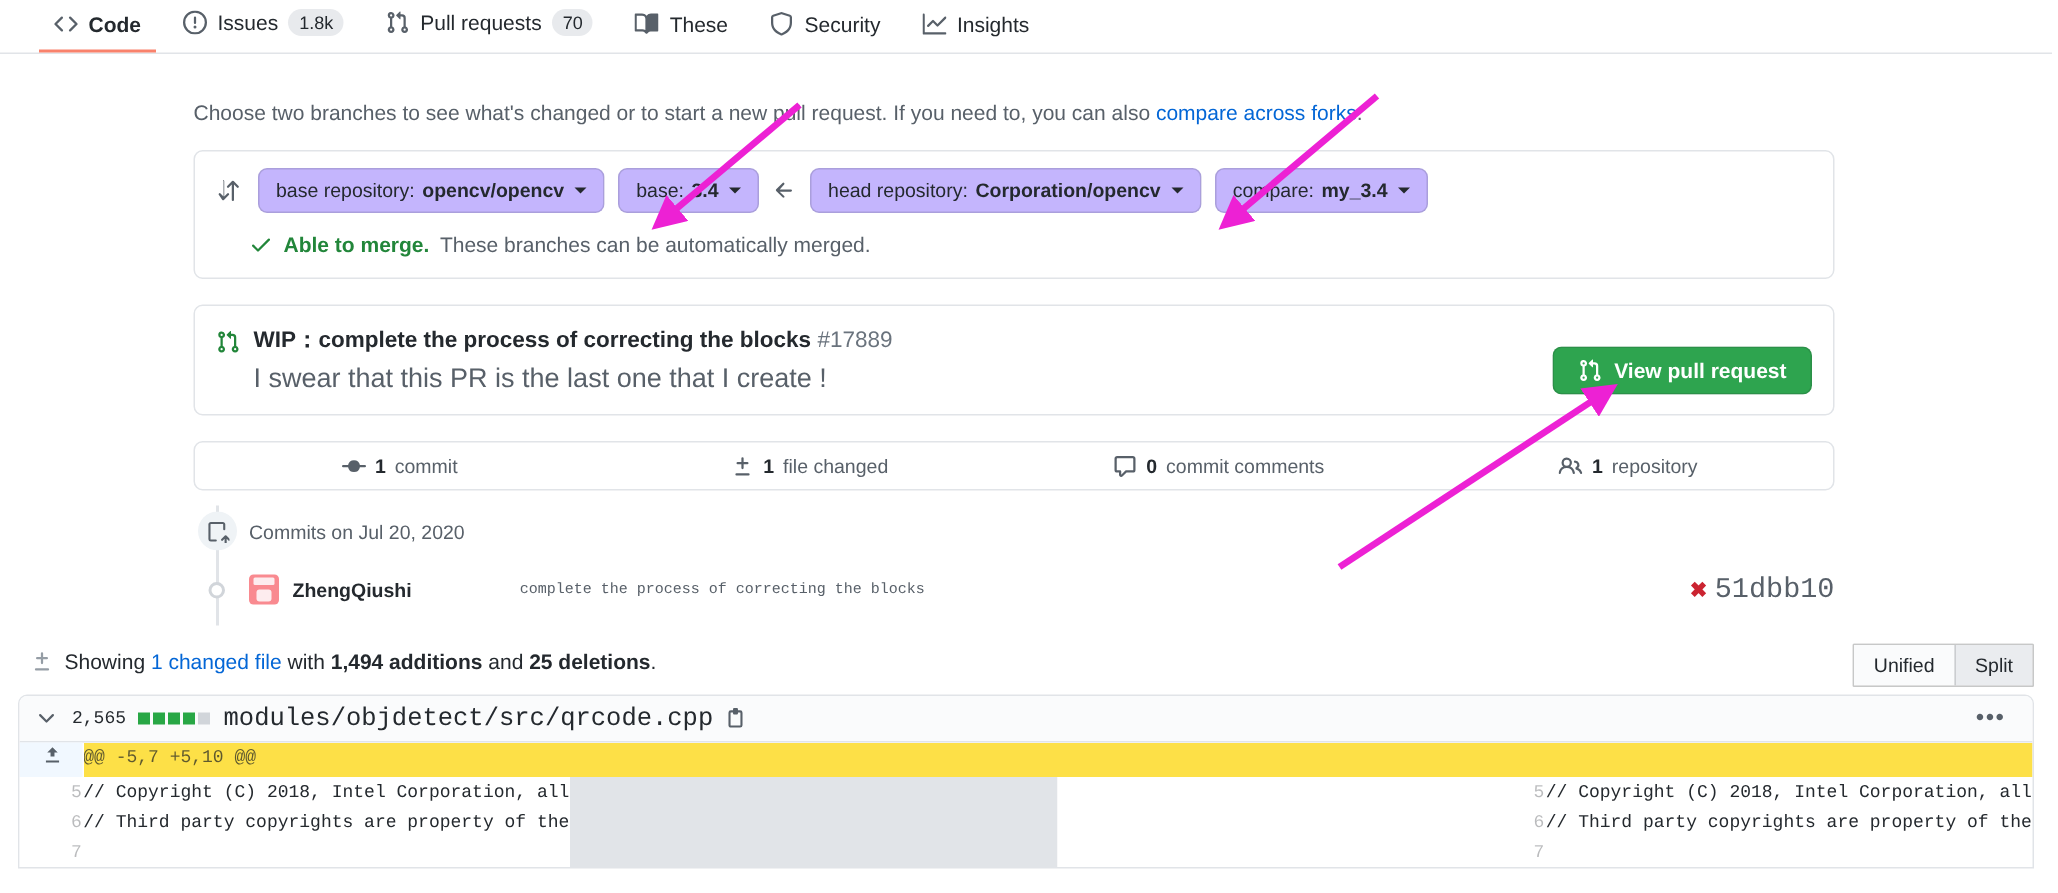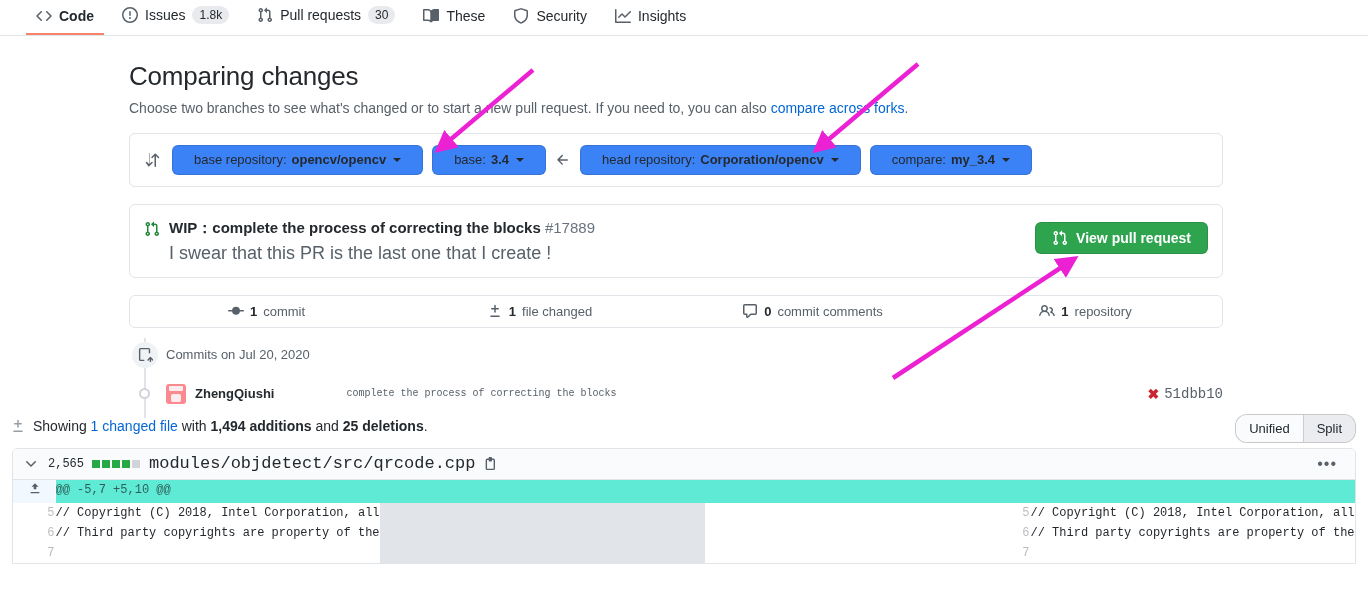--- a/index.html
+++ b/index.html
@@ -80,24 +80,24 @@
     align-items: center;
     padding: 11px 14px 11px 14px;
     gap: 9px;
   }
   .compare-icon { width: 16px; height: 16px; color: #586069; margin-right: 3px; }
   .compare-icon svg { width: 16px; height: 16px; fill: currentColor; }
   .btn-select {
     display: inline-flex;
     align-items: center;
     gap: 5px;
-    background: #3b82f6;
+    background: #c4b5fd;
     border: 1px solid rgba(27,31,35,0.15);
     border-radius: 6px;
-    padding: 5px 21px;
+    padding: 5px 11px;
     font-size: 13px;
     color: #24292e;
     cursor: pointer;
     white-space: nowrap;
     line-height: 18px;
   }
   .btn-select b { font-weight: 600; }
   .caret {
     width: 0; height: 0;
     border-left: 4px solid transparent;
@@ -152,21 +152,21 @@
     color: #fff;
     font-size: 14px;
     font-weight: 600;
     padding: 7px 16px;
     display: inline-flex;
     align-items: center;
     gap: 8px;
     cursor: pointer;
     white-space: nowrap;
     align-self: flex-start;
-    margin-top: 4px;
+    margin-top: 14px;
   }
   .btn-green svg { width: 16px; height: 16px; fill: #fff; }
 
   
   .stats-box {
     margin-left: 129px;
     margin-top: 17px;
     width: 1094px;
     border: 1px solid #e1e4e8;
     border-radius: 6px;
@@ -256,44 +256,44 @@
   .commit-right {
     margin-left: auto;
     display: flex;
     align-items: center;
     gap: 5px;
     padding-right: 0px;
   }
   .x-icon { color: #cb2431; font-size: 14px; font-weight: 700; line-height: 1; }
   .sha {
     font-family: "Liberation Mono", "DejaVu Sans Mono", monospace;
-    font-size: 14px;
+    font-size: 19px;
     color: #586069;
     cursor: pointer;
   }
 
   
   .showing-row {
-    margin-top: 6px;
-    padding-left: 10px;
+    margin-top: 22px;
+    padding-left: 20px;
     display: flex;
     align-items: center;
     position: relative;
   }
   .showing-icon { width: 16px; height: 16px; color: #959da5; display: inline-flex; margin-right: 7px; }
   .showing-icon svg { width: 16px; height: 16px; fill: currentColor; }
   .showing-text { font-size: 14px; color: #24292e; }
   .showing-text b { font-weight: 600; }
   .toggle-group {
     position: absolute;
     right: 12px;
     top: -4px;
     display: flex;
     border: 1px solid rgba(27,31,35,0.15);
-    border-radius: 12px;
+    border-radius: 1px;
     overflow: hidden;
     background: #e5e5e5;
   }
   .toggle-btn {
     font-size: 13px;
     padding: 4px 13px;
     color: #24292e;
     cursor: pointer;
     background: #fafbfc;
     line-height: 19px;
@@ -374,21 +374,21 @@
     line-height: 20px;
     white-space: pre;
     overflow: hidden;
   }
   tr.hunk .td-num {
     background: #f1f8ff;
     color: rgba(27,31,35,0.3);
     padding: 1px 6px;
   }
   tr.hunk .td-code {
-    background: #5eead4;
+    background: #fde047;
     color: rgba(27,31,35,0.7);
   }
   .expand-btn {
     display: inline-flex;
     align-items: center;
     justify-content: center;
     width: 28px;
     color: #586069;
     cursor: pointer;
   }
@@ -421,21 +421,21 @@
       <span>Issues</span>
       <span class="counter">1.8k</span>
     </div>
     <div class="nav-item">
       <span class="nav-icon">
         <svg viewBox="0 0 16 16">
             <path d="M7.177 3.073L9.573.677A.25.25 0 0110 .854v4.792a.25.25 0 01-.427.177L7.177 3.427a.25.25 0 010-.354zM3.75 2.5a.75.75 0 100 1.5.75.75 0 000-1.5zm-2.25.75a2.25 2.25 0 113 2.122v5.256a2.251 2.251 0 11-1.5 0V5.372A2.25 2.25 0 011.5 3.25zM11 2.5h-1V4h1a1 1 0 011 1v5.628a2.251 2.251 0 101.5 0V5A2.5 2.5 0 0011 2.5zm1 10.25a.75.75 0 111.5 0 .75.75 0 01-1.5 0zM3.75 12a.75.75 0 100 1.5.75.75 0 000-1.5z"></path>
           </svg>
       </span>
       <span>Pull requests</span>
-      <span class="counter">30</span>
+      <span class="counter">70</span>
     </div>
     <div class="nav-item">
       <span class="nav-icon">
         <svg viewBox="0 0 16 16">
             <path d="M0 1.75A.75.75 0 01.75 1h4.253c1.227 0 2.317.59 3 1.501A3.744 3.744 0 0111.006 1h4.245a.75.75 0 01.75.75v10.5a.75.75 0 01-.75.75h-4.507a2.25 2.25 0 00-1.591.659l-.622.621a.75.75 0 01-1.06 0l-.622-.621A2.25 2.25 0 005.258 13H.75a.75.75 0 01-.75-.75V1.75zm8.755 3a2.25 2.25 0 012.25-2.25H14.5v9h-3.757c-.71 0-1.4.201-1.992.572l.004-7.322zm-1.504 7.324l.004-5.073-.002-2.253A2.25 2.25 0 005.003 2.5H1.5v9h3.757a3.75 3.75 0 011.994.574z"></path>
           </svg>
       </span>
       <span>These</span>
     </div>
     <div class="nav-item">
@@ -450,21 +450,20 @@
       <span class="nav-icon">
         <svg viewBox="0 0 16 16">
             <path d="M1.5 1.75a.75.75 0 00-1.5 0v12.5c0 .414.336.75.75.75h14.5a.75.75 0 000-1.5H1.5V1.75zm14.28 2.53a.75.75 0 00-1.06-1.06L10 7.94 7.53 5.47a.75.75 0 00-1.06 0L3.22 8.72a.75.75 0 001.06 1.06L7 7.06l2.47 2.47a.75.75 0 001.06 0l5.25-5.25z"></path>
           </svg>
       </span>
       <span>Insights</span>
     </div>
   </div>
 
   <div class="title-wrap">
-    <h1 class="page-title">Comparing changes</h1>
     <div class="subtitle">
       <span>Choose two branches to see what's changed or to start a new pull request. If you need to, you can also </span><a class="link">compare across forks</a><span>.</span>
     </div>
   </div>
 
   <div class="compare-box">
     <div class="branch-row">
       <span class="compare-icon">
         <svg viewBox="0 0 16 16">
             <path d="M4.75 1a.75.75 0 01.75.75v10.19l1.97-1.97a.75.75 0 111.06 1.06l-3.25 3.25a.75.75 0 01-1.06 0L1.97 11.03a.75.75 0 111.06-1.06L5 11.94V1.75A.75.75 0 014.75 1zM11.25 15a.75.75 0 01-.75-.75V4.06L8.53 6.03a.75.75 0 01-1.06-1.06l3.25-3.25a.75.75 0 011.06 0l3.25 3.25a.75.75 0 11-1.06 1.06L12 4.06v10.19a.75.75 0 01-.75.75z"></path>
@@ -488,20 +487,29 @@
       <div class="btn-select">
         <span>head repository:</span>
         <b>Corporation/opencv</b>
         <span class="caret"></span>
       </div>
       <div class="btn-select">
         <span>compare:</span>
         <b>my_3.4</b>
         <span class="caret"></span>
       </div>
+    </div>
+    <div class="merge-row">
+      <span class="check-icon">
+        <svg viewBox="0 0 16 16">
+            <path d="M13.78 4.22a.75.75 0 010 1.06l-7.25 7.25a.75.75 0 01-1.06 0L2.22 9.28a.75.75 0 011.06-1.06L6 10.94l6.72-6.72a.75.75 0 011.06 0z"></path>
+          </svg>
+      </span>
+      <span class="merge-strong">Able to merge.</span>
+      <span>These branches can be automatically merged.</span>
     </div>
   </div>
 
   <div class="pr-box">
     <span class="pr-icon">
       <svg viewBox="0 0 16 16">
           <path d="M7.177 3.073L9.573.677A.25.25 0 0110 .854v4.792a.25.25 0 01-.427.177L7.177 3.427a.25.25 0 010-.354zM3.75 2.5a.75.75 0 100 1.5.75.75 0 000-1.5zm-2.25.75a2.25 2.25 0 113 2.122v5.256a2.251 2.251 0 11-1.5 0V5.372A2.25 2.25 0 011.5 3.25zM11 2.5h-1V4h1a1 1 0 011 1v5.628a2.251 2.251 0 101.5 0V5A2.5 2.5 0 0011 2.5zm1 10.25a.75.75 0 111.5 0 .75.75 0 01-1.5 0zM3.75 12a.75.75 0 100 1.5.75.75 0 000-1.5z"></path>
         </svg>
     </span>
     <div class="pr-texts">

